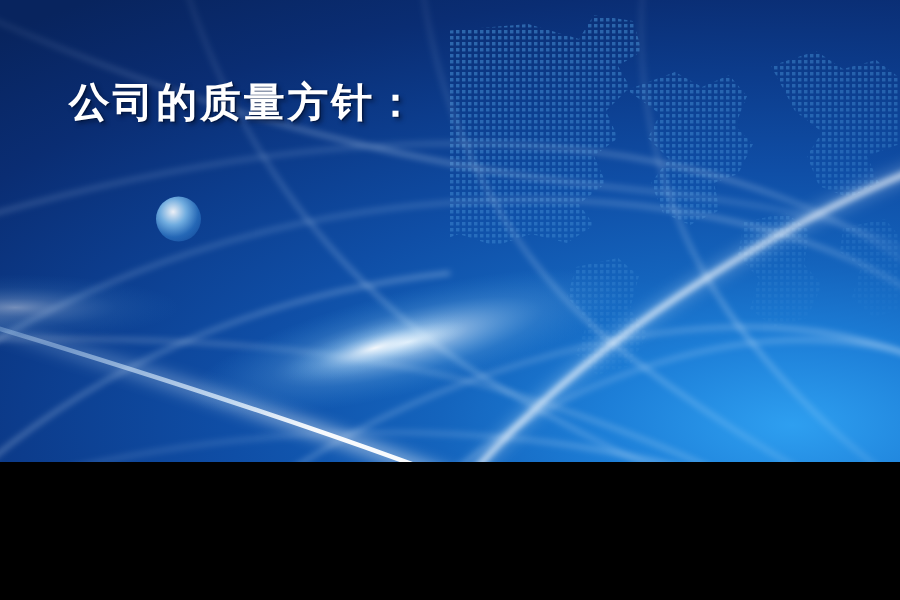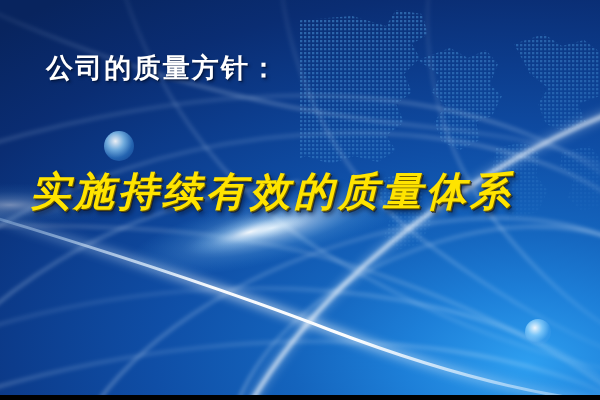--- a/index.html
+++ b/index.html
@@ -4,21 +4,21 @@
 <title>Quality Policy Slide</title>
 <style>
   html, body {
     margin: 0;
     padding: 0;
     background: #000;
   }
   #slide {
     position: relative;
     width: 600px;
-    height: 395px;
+    height: 308px;
     overflow: hidden;
     font-family: Liberation Mono, monospace;
     
     background:
       radial-gradient(130% 115% at 88% 92%, #2e9ff0 0%, #1d7fd8 16%, #1464bd 30%, #0f4ea6 48%, #0c3c8c 66%, #0a2d73 82%, #08245e 100%),
       linear-gradient(135deg, #0c2f77 0%, #103f8f 45%, #1463b5 75%, #1e86dc 100%);
   }
   .layer {
     position: absolute;
     inset: 0;
@@ -172,16 +172,15 @@
     <ellipse cx="250" cy="232" rx="64" ry="15" fill="url(#burst)" transform="rotate(-16 250 232)" opacity=".9"></ellipse>
 
     <ellipse cx="10" cy="205" rx="110" ry="22" fill="url(#burst)" opacity=".45"></ellipse>
   </svg>
 
   <div class="node" style="left:104px; top:131px; width:30px; height:30px;"></div>
   <div class="node" style="left:525px; top:319px; width:26px; height:26px;"></div>
 
   <div id="heading" class="txt">公司的质量方针：</div>
 
-  <div id="policy-line1" class="txt policy">实施持续有效的质量体系</div>
 
 
 </div>
 
 </body></html>

